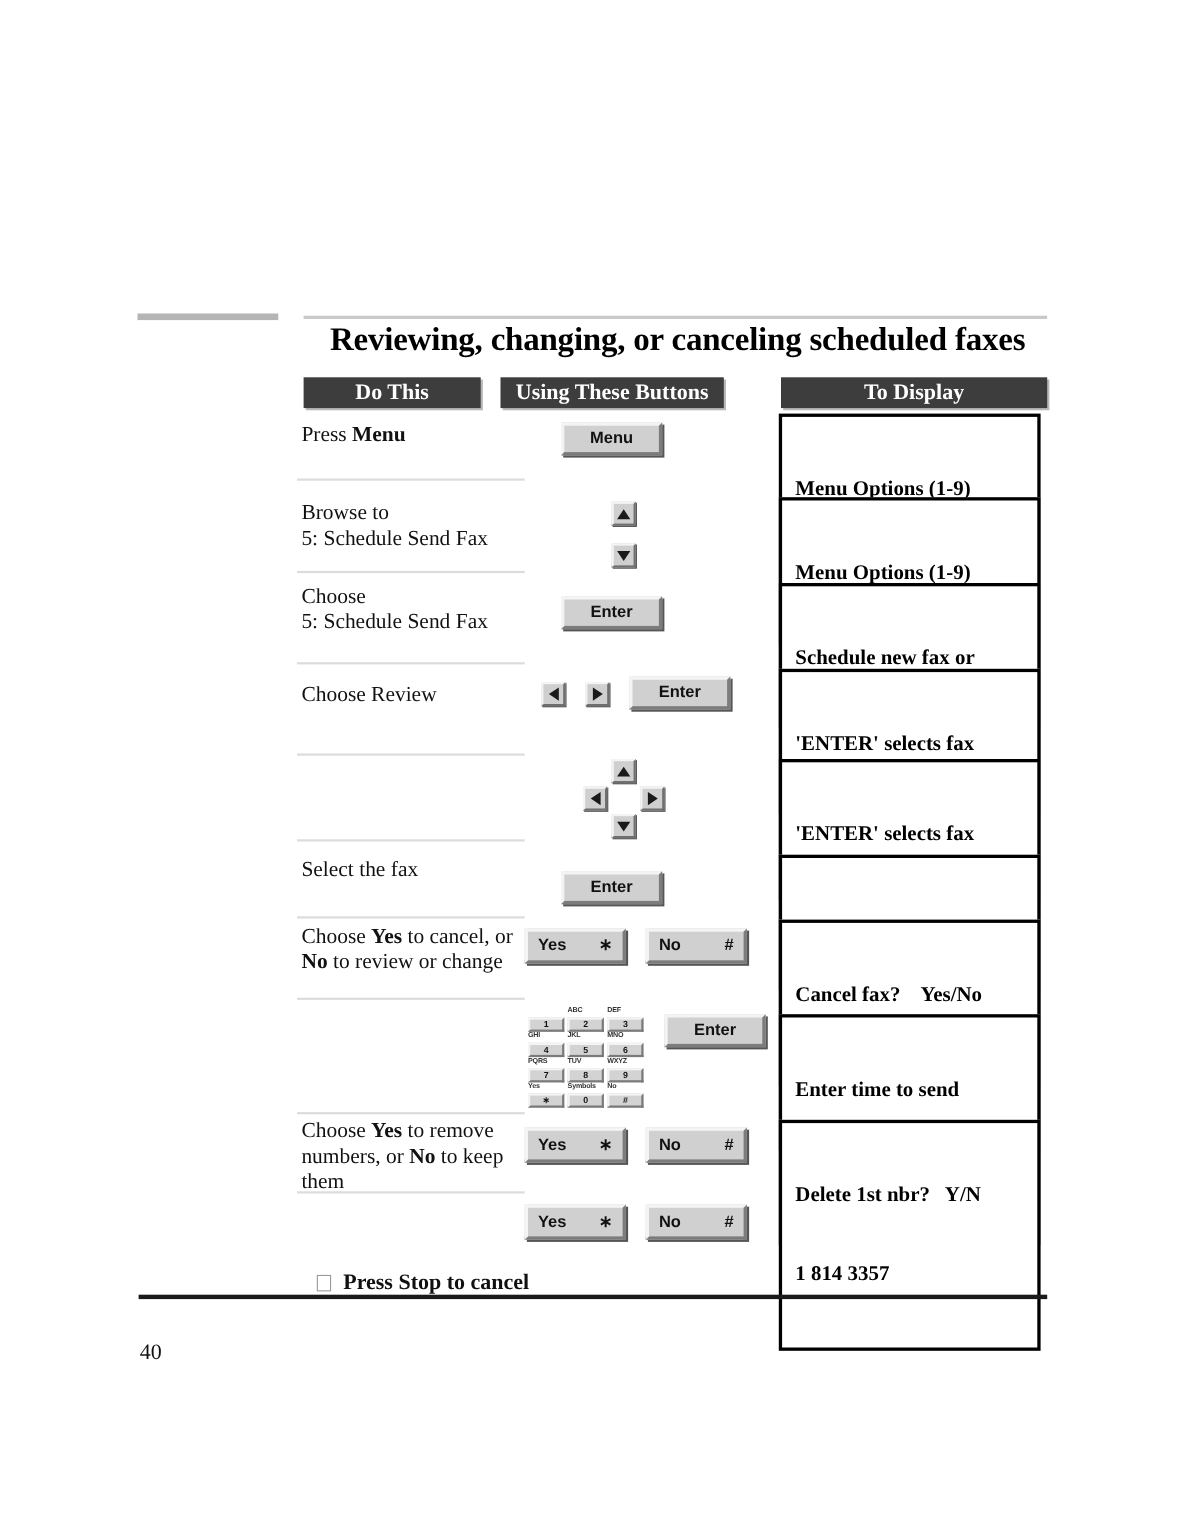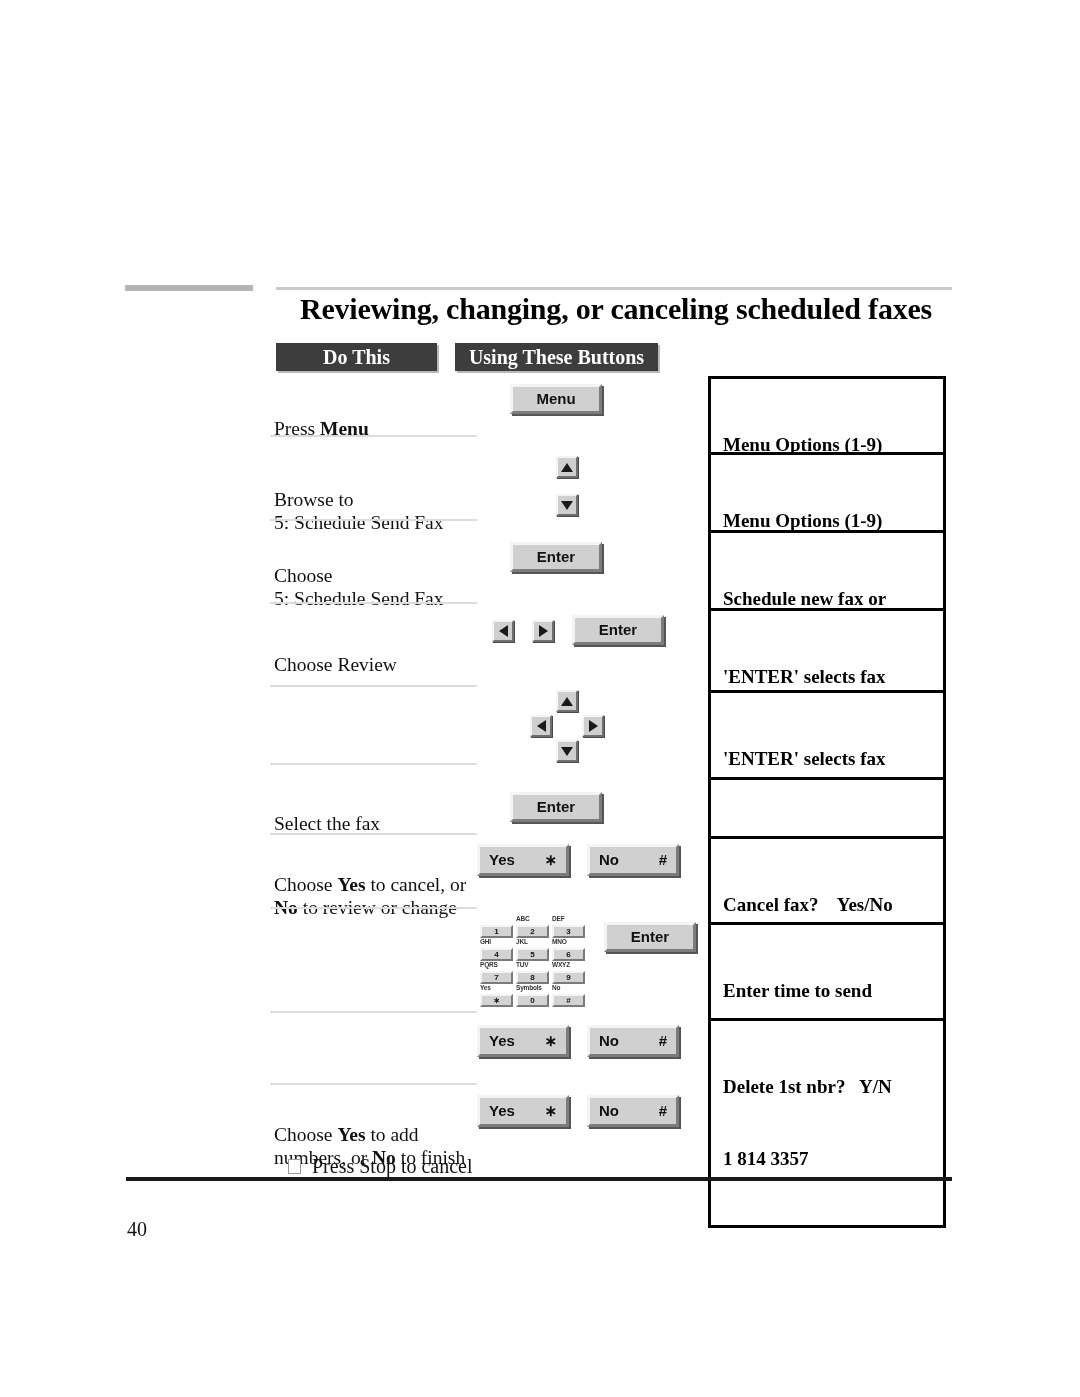--- a/index.html
+++ b/index.html
@@ -87,21 +87,20 @@
 
   
   .cell-do {
     position: absolute;
     left: 6px;
     width: 212px;
     font-family: "Liberation Serif", serif;
     font-size: 19.5px;
     line-height: 23px;
     color: #111;
-    margin-top: 33px;
   }
   .cell-do b { font-weight: bold; }
 
   
   .cell-buttons {
     position: absolute;
     left: 212px;
     width: 228px;
     height: 100%;
   }
@@ -232,21 +231,21 @@
     gap: 11px;
   }
   #footer-checkbox {
     width: 13px; height: 15px;
     border: 1.5px solid #9a9a9a;
     background: #fff;
     box-sizing: border-box;
   }
   #footer-note-text {
     font-family: "Liberation Serif", serif;
-    font-weight: normal;
+    font-weight: bold;
     font-size: 20px;
     color: #111;
     white-space: nowrap;
   }
   #footer-rule {
     position: absolute;
     left: 126px; top: 1177px;
     width: 826px; height: 4px;
     background: #1a1a1a;
   }
@@ -262,20 +261,21 @@
 <body>
 
 <div id="rule-thick"></div>
 <div id="rule-thin"></div>
 
 <div id="page-title">Reviewing, changing, or canceling scheduled faxes</div>
 
 <div id="col-headers">
   <div class="col-head" id="head-do-this">Do This</div>
   <div class="col-head" id="head-using-buttons">Using These Buttons</div>
+  <div class="col-head" id="head-to-display">To Display</div>
 </div>
 
 <div id="rows">
 
   <div class="row" style="height:62px;top:0px;position:absolute;left:0">
     <div class="cell-do" style="top:8px">Press <b>Menu</b></div>
     <div class="cell-buttons">
       <div class="btn-wide" style="left:30px;top:8px">Menu</div>
     </div>
     <div class="lcd" style="top:0px">
@@ -440,39 +440,39 @@
       <div class="btn-wide" style="left:124px;top:12px">Enter</div>
     </div>
     <div class="lcd" style="top:12px">
       <div>Enter time to send</div>
       <div>24Hr Clk [09:00] 21:00</div>
     </div>
     <div class="row-sep" style="top:101px"></div>
   </div>
 
   <div class="row" style="height:72px;top:638px;position:absolute;left:0">
+    <div class="cell-do" style="top:3px">Choose <b>Yes</b> to remove<br>numbers, or <b>No</b> to keep<br>them</div>
     <div class="cell-buttons">
       <div class="btn-yesno" style="left:-3px;top:11px">
         <span>Yes</span>
         <span>∗</span>
       </div>
       <div class="btn-yesno" style="left:107px;top:11px">
         <span>No</span>
         <span>#</span>
       </div>
     </div>
     <div class="lcd" style="top:4px">
       <div>Delete 1st nbr?   Y/N</div>
       <div>1 814 3357</div>
     </div>
     <div class="row-sep" style="top:69px"></div>
   </div>
 
   <div class="row" style="height:64px;top:710px;position:absolute;left:0">
-    <div class="cell-do" style="top:4px">Choose <b>Yes</b> to add<br>numbers, or <b>No</b> to finish</div>
     <div class="cell-buttons">
       <div class="btn-yesno" style="left:-3px;top:9px">
         <span>Yes</span>
         <span>∗</span>
       </div>
       <div class="btn-yesno" style="left:107px;top:9px">
         <span>No</span>
         <span>#</span>
       </div>
     </div>

